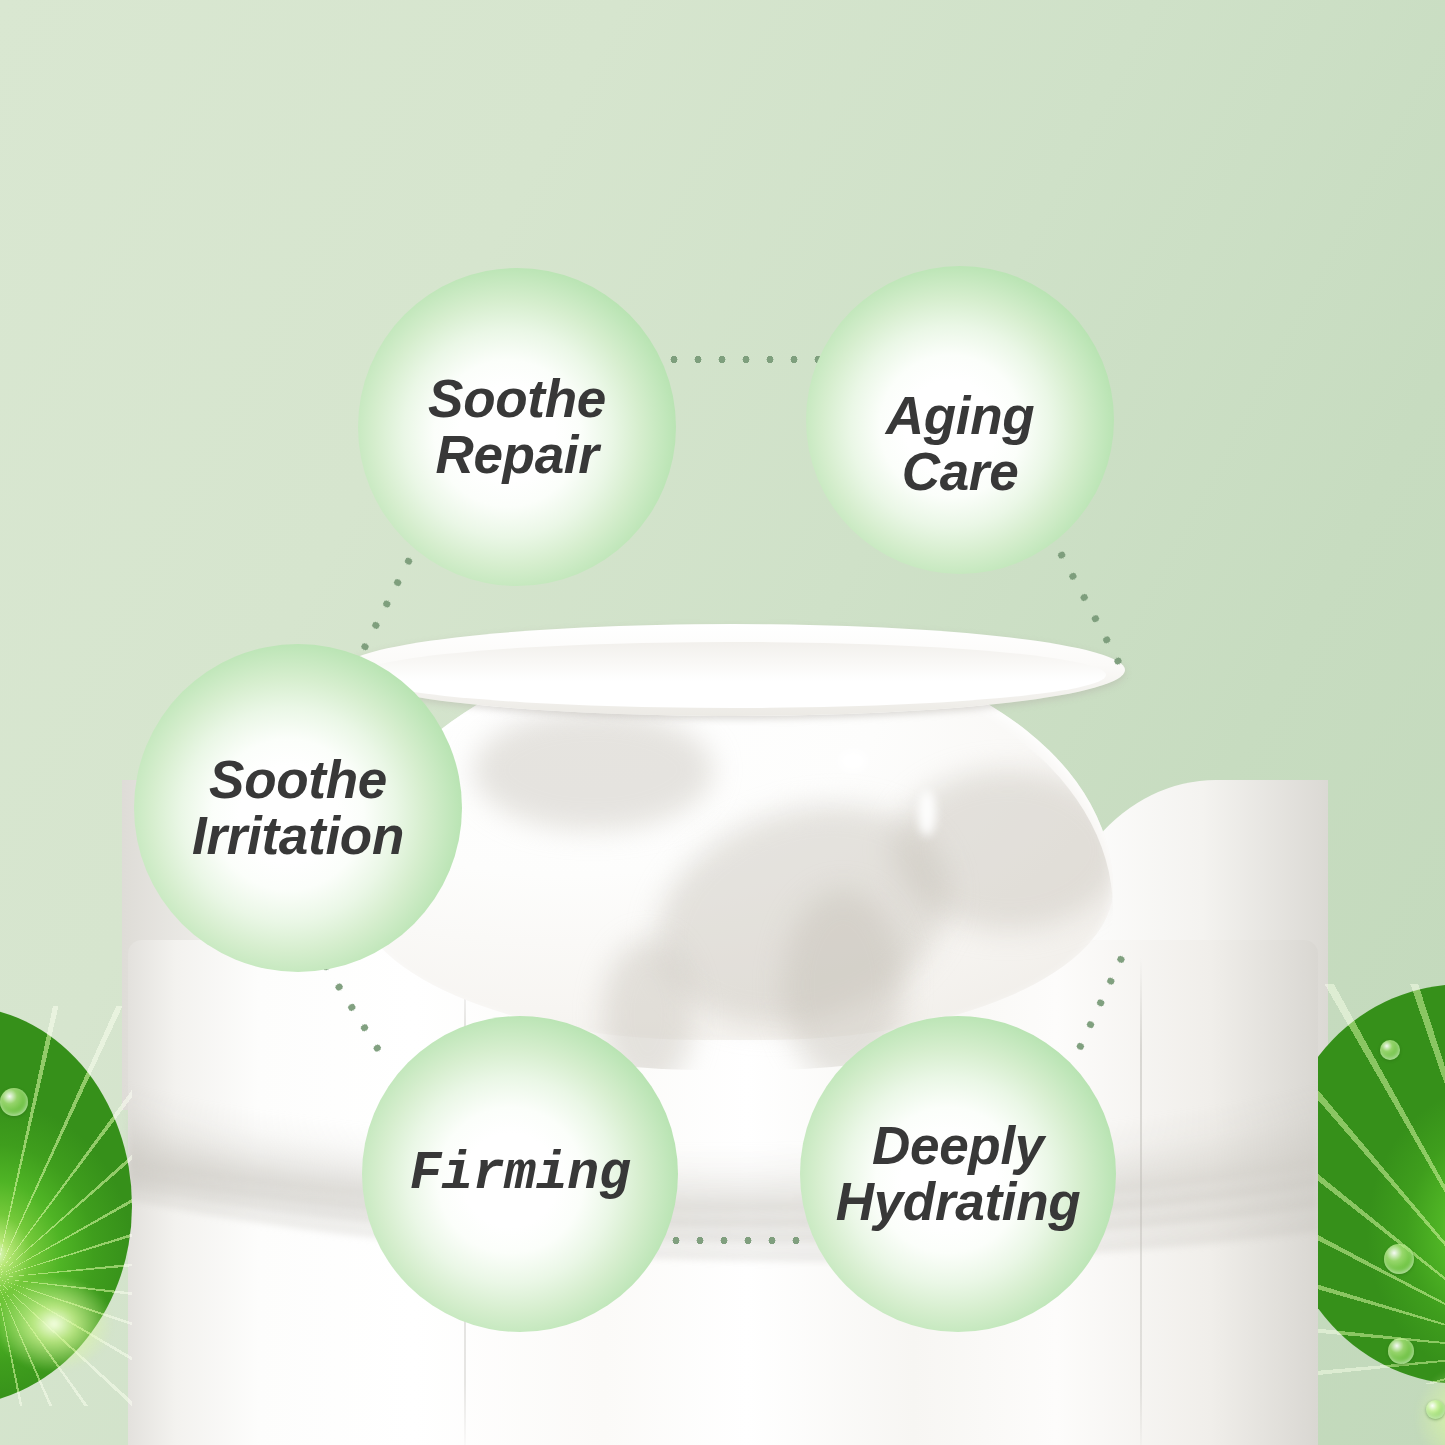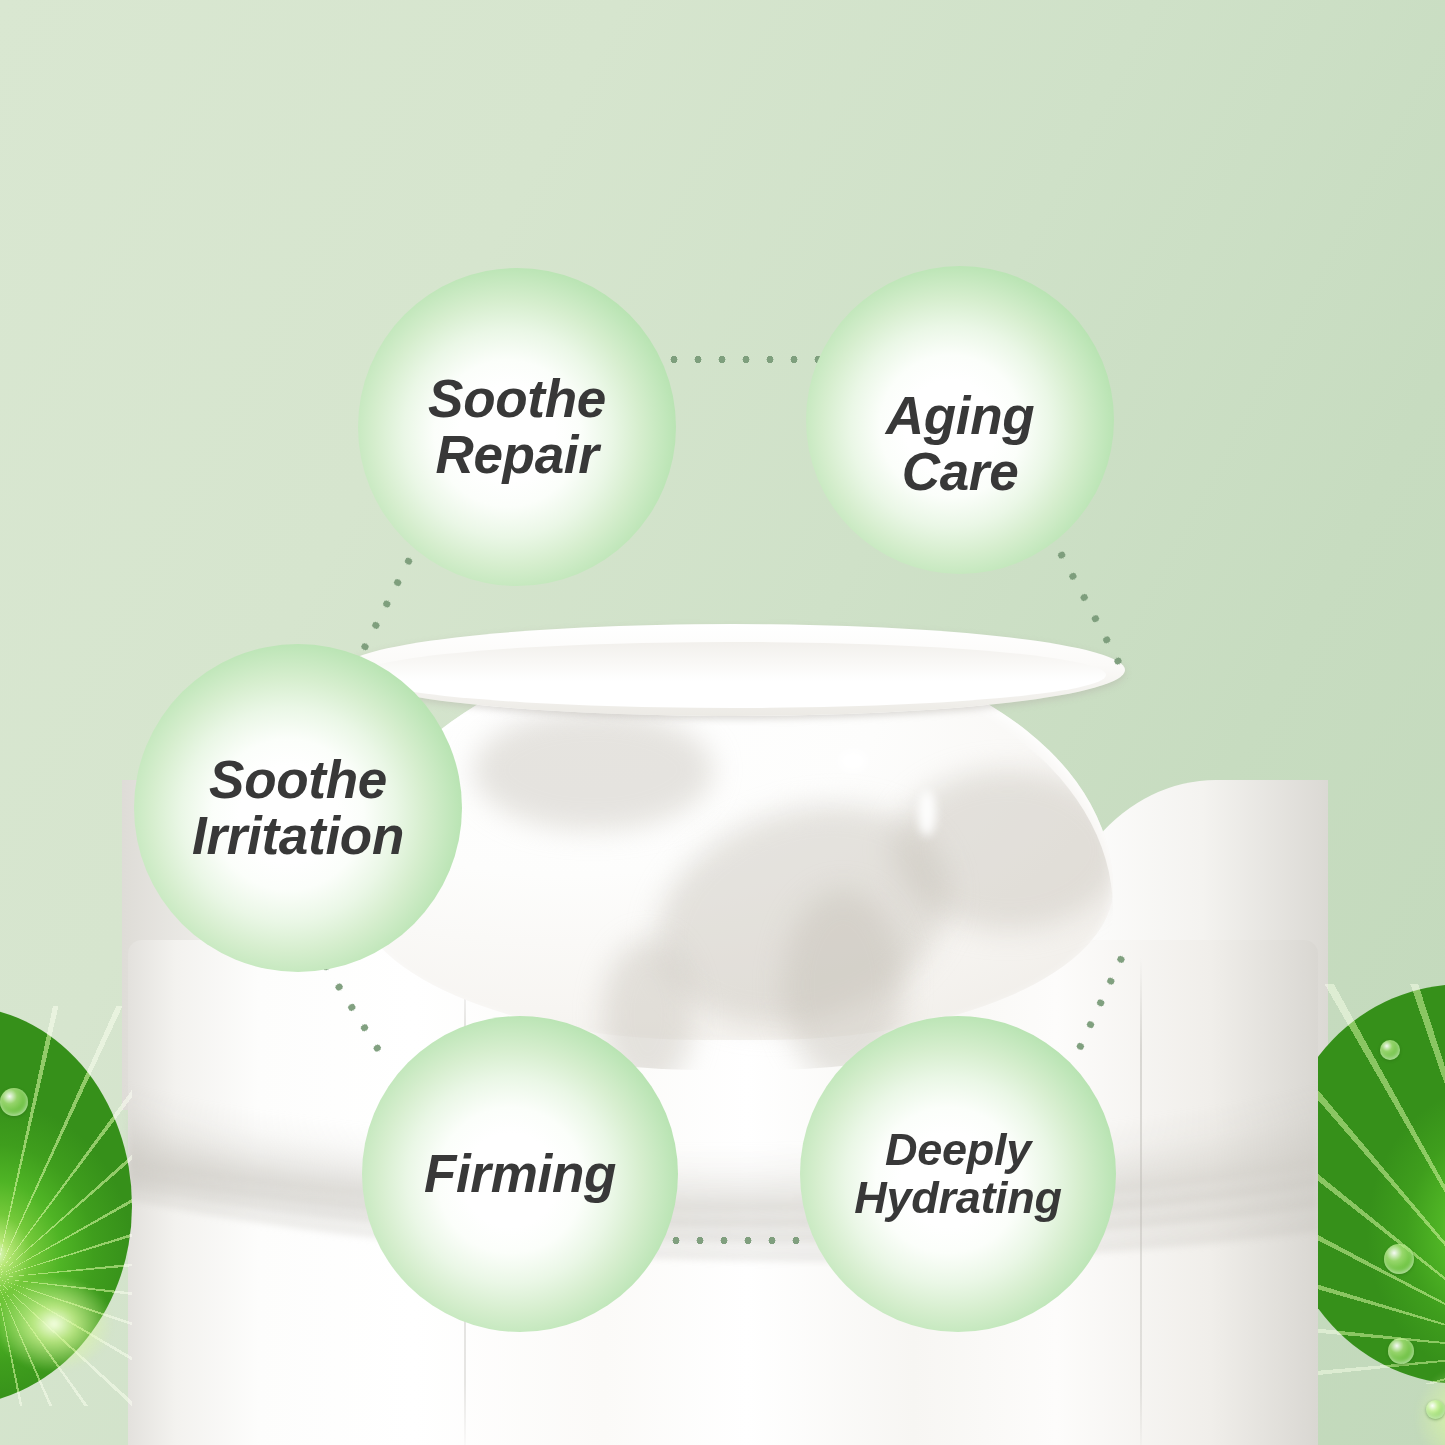--- a/index.html
+++ b/index.html
@@ -208,29 +208,29 @@
     line-height:1.06;
     letter-spacing:-0.3px;
     white-space:pre-line;
     padding:0 8px;
   }
 
   #b-barrier  { left:358px;  top:268px;  width:318px; height:318px; }
   #b-aging    { left:806px;  top:266px;  width:308px; height:308px; }
   #b-soothe   { left:134px;  top:644px;  width:328px; height:328px; }
   #b-evens    { left:1026px; top:644px;  width:316px; height:316px; }
-  #b-firming  { left:362px;  top:1016px; width:316px; height:316px; }
+  #b-firming  { left:362px;  top:1016px; width:316px; height:316px;font-family:Liberation Mono, monospace; }
   #b-hydrate  { left:800px;  top:1016px; width:316px; height:316px; }
 
   #b-barrier  .label { font-size:53px; }
   #b-aging    .label { font-size:53px;margin-top:48px; }
   #b-soothe   .label { font-size:53px; }
   #b-evens    .label { font-size:53px; }
   #b-firming  .label { font-size:53px; }
-  #b-hydrate  .label { font-size:45px; }
+  #b-hydrate  .label { font-size:53px; }
 
   
   #headline {
     position:absolute;
     left:0; top:104px;
     width:1445px;
     text-align:center;
     font-size:70px;
     font-weight:bold;
     color:#6fa37a;

